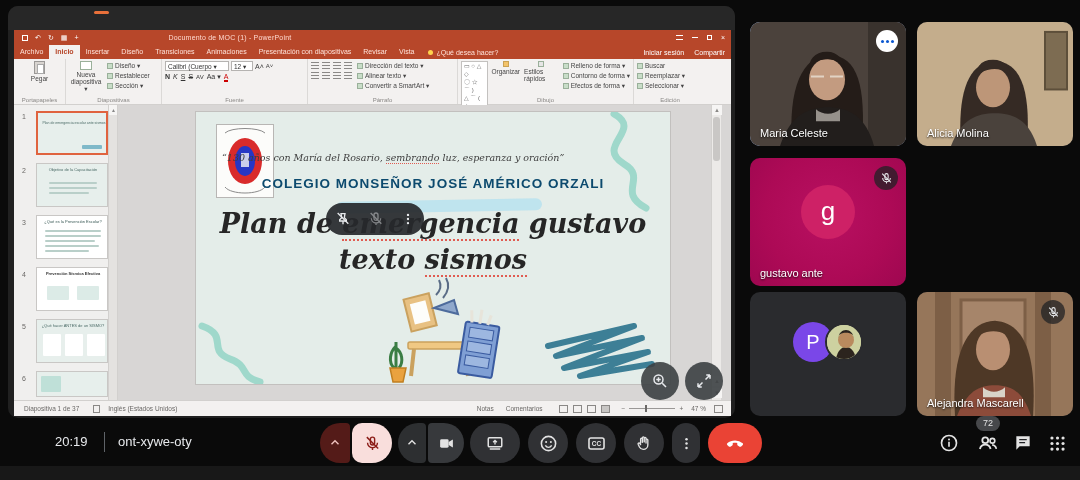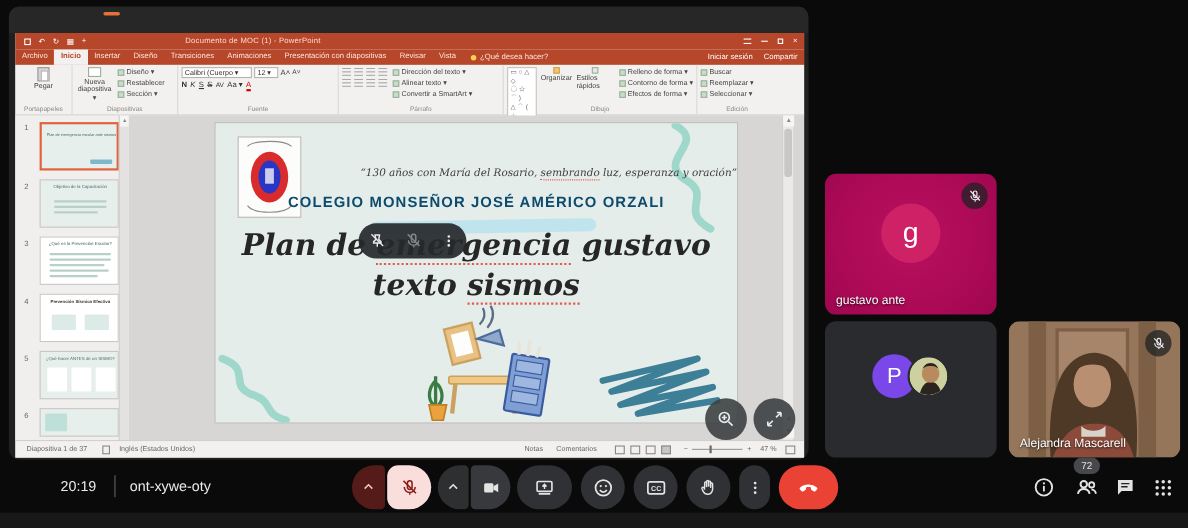--- a/index.html
+++ b/index.html
@@ -51,21 +51,21 @@
   .tline { position:absolute; background:#b9cfc9; height:2px; border-radius:1px; }
   .tscroll { position:absolute; right:0; top:0; width:9px; height:100%; background:#e4e2e0; border-left:1px solid #d2d0ce; }
   .tscroll .up { position:absolute; top:0; left:0; width:9px; height:10px; background:#f6f5f4; color:#888; font-size:5px; text-align:center; line-height:10px; }
 
   .canvas { position:absolute; left:104px; top:0; right:10px; height:100%; }
   .slide { position:absolute; left:78px; top:7px; width:474px; height:272px; background:#e4ede9; box-shadow:0 0 0 1px #c2c0be; }
   .vscroll { position:absolute; right:0; top:0; width:10px; height:100%; background:#eceae8; border-left:1px solid #d2d0ce; }
   .vthumb { position:absolute; left:1px; top:12px; width:7px; height:44px; background:#c9c7c5; border-radius:3px; }
   .varrow { position:absolute; left:0; width:10px; height:10px; color:#8a8886; font-size:6px; text-align:center; line-height:10px; background:#f6f5f4; }
 
-  .quote { position:absolute; left:0; top:40px; width:100%; text-align:right; font-family:"DejaVu Serif", serif; font-style:italic; font-size:9.5px; color:#3d3d3d; }
+  .quote { position:absolute; left:0; top:40px; width:100%; text-align:left; font-family:"DejaVu Serif", serif; font-style:italic; font-size:9.5px; color:#3d3d3d;padding-left:26px; }
   .school { position:absolute; left:0; top:64px; width:100%; text-align:center; font-weight:bold; font-size:13.5px; letter-spacing:1px; color:#0c4a6e; }
   .swash { position:absolute; left:140px; top:88px; width:206px; height:12px; background:#b8e2ee; border-radius:6px; transform:rotate(-1deg); opacity:.85; }
   .t1 { position:absolute; left:0; top:96px; width:100%; text-align:center; font-family:"DejaVu Serif", serif; font-style:italic; font-weight:bold; font-size:27px; color:#262626; }
   .t2 { position:absolute; left:0; top:132px; width:100%; text-align:center; font-family:"DejaVu Serif", serif; font-style:italic; font-weight:bold; font-size:27px; color:#262626; }
   .spell { border-bottom:2px dotted #e05c52; }
   .crest { position:absolute; left:20px; top:12px; width:58px; height:74px; background:#fcfcfa; border:1px solid #b8b6b4; }
 
   .ppt-status { position:absolute; left:0; bottom:0; width:100%; height:16px; background:#f3f1f0; border-top:1px solid #d2d0ce; display:flex; align-items:center; font-size:6.5px; color:#6a6866; }
   .view-ico { width:9px; height:8px; border:1px solid #8a8886; display:inline-block; }
   .view-ico.hl { background:#c8c6c4; }
@@ -423,21 +423,50 @@
           <path d="M10 7v6M7 10h6M15 15l5 5" stroke="#e8eaed" stroke-width="2"></path>
         </svg>
     </div>
     <div class="fabz" style="left:677px;top:356px;">
       <svg width="18" height="18" viewBox="0 0 24 24">
           <path d="M20 4l-6 6M20 4v5M20 4h-5M4 20l6-6M4 20v-5M4 20h5" stroke="#e8eaed" stroke-width="2" fill="none"></path>
         </svg>
     </div>
   </div>
 
-
+  <div class="tile speaking" style="left:750px;top:22px;height:124px;">
+    <svg class="bgp" viewBox="0 0 156 125" preserveAspectRatio="none">
+      <rect width="156" height="125" fill="#4b423c"></rect>
+      <rect x="118" width="38" height="125" fill="#39322d"></rect>
+      <path d="M42 125 C38 66 52 34 80 33 C108 35 116 64 112 125 Z" fill="#241c18"></path>
+      <ellipse cx="77" cy="58" rx="18" ry="21" fill="#c39b80"></ellipse>
+      <path d="M58 50 C60 34 94 33 96 50 C94 38 88 30 77 30 C64 30 59 38 58 50 Z" fill="#241c18"></path>
+      <path d="M61 55 h13 m6 0 h13" stroke="#e2d3c4" stroke-width="2" fill="none"></path>
+      <path d="M30 125 C40 94 58 86 78 86 C100 86 116 96 124 125 Z" fill="#221e1c"></path>
+      <path d="M66 88 C72 94 84 94 90 88 L90 100 L66 100 Z" fill="#96918b"></path>
+    </svg>
+    <div class="morebadge">
+        <i></i>
+        <i></i>
+        <i></i>
+      </div>
+    <div class="tname">Maria Celeste</div>
+  </div>
+
+  <div class="tile" style="left:917px;top:22px;height:124px;">
+    <svg class="bgp" viewBox="0 0 156 125" preserveAspectRatio="none">
+      <rect width="156" height="125" fill="#c4ad8c"></rect>
+      <rect x="128" y="10" width="22" height="58" fill="#7d6c52" stroke="#5d4f3a" stroke-width="2"></rect>
+      <path d="M44 125 C40 70 52 40 78 39 C104 41 114 68 110 125 Z" fill="#352a24"></path>
+      <ellipse cx="76" cy="66" rx="17" ry="20" fill="#bd9678"></ellipse>
+      <path d="M58 62 C58 44 94 42 95 60 C94 46 88 38 76 38 C63 38 58 46 58 62 Z" fill="#352a24"></path>
+      <path d="M34 125 C44 98 60 92 78 92 C98 92 112 100 120 125 Z" fill="#4a423c"></path>
+    </svg>
+    <div class="tname">Alicia Molina</div>
+  </div>
 
   <div class="tile" style="left:750px;top:158px;height:128px;background:radial-gradient(circle at 50% 45%, #b81061 0%, #ad0a56 60%, #9e0750 100%);">
     <div class="gavatar">g</div>
     <div class="micbadge">
       <svg width="13" height="13" viewBox="0 0 24 24">
           <rect x="9" y="3" width="6" height="11" rx="3" stroke="#e8eaed" stroke-width="2" fill="none"></rect>
           <path d="M5 11a7 7 0 0 0 14 0M12 18v3" stroke="#e8eaed" stroke-width="2" fill="none"></path>
           <line x1="4" y1="3" x2="20" y2="19" stroke="#e8eaed" stroke-width="2"></line>
         </svg>
     </div>

